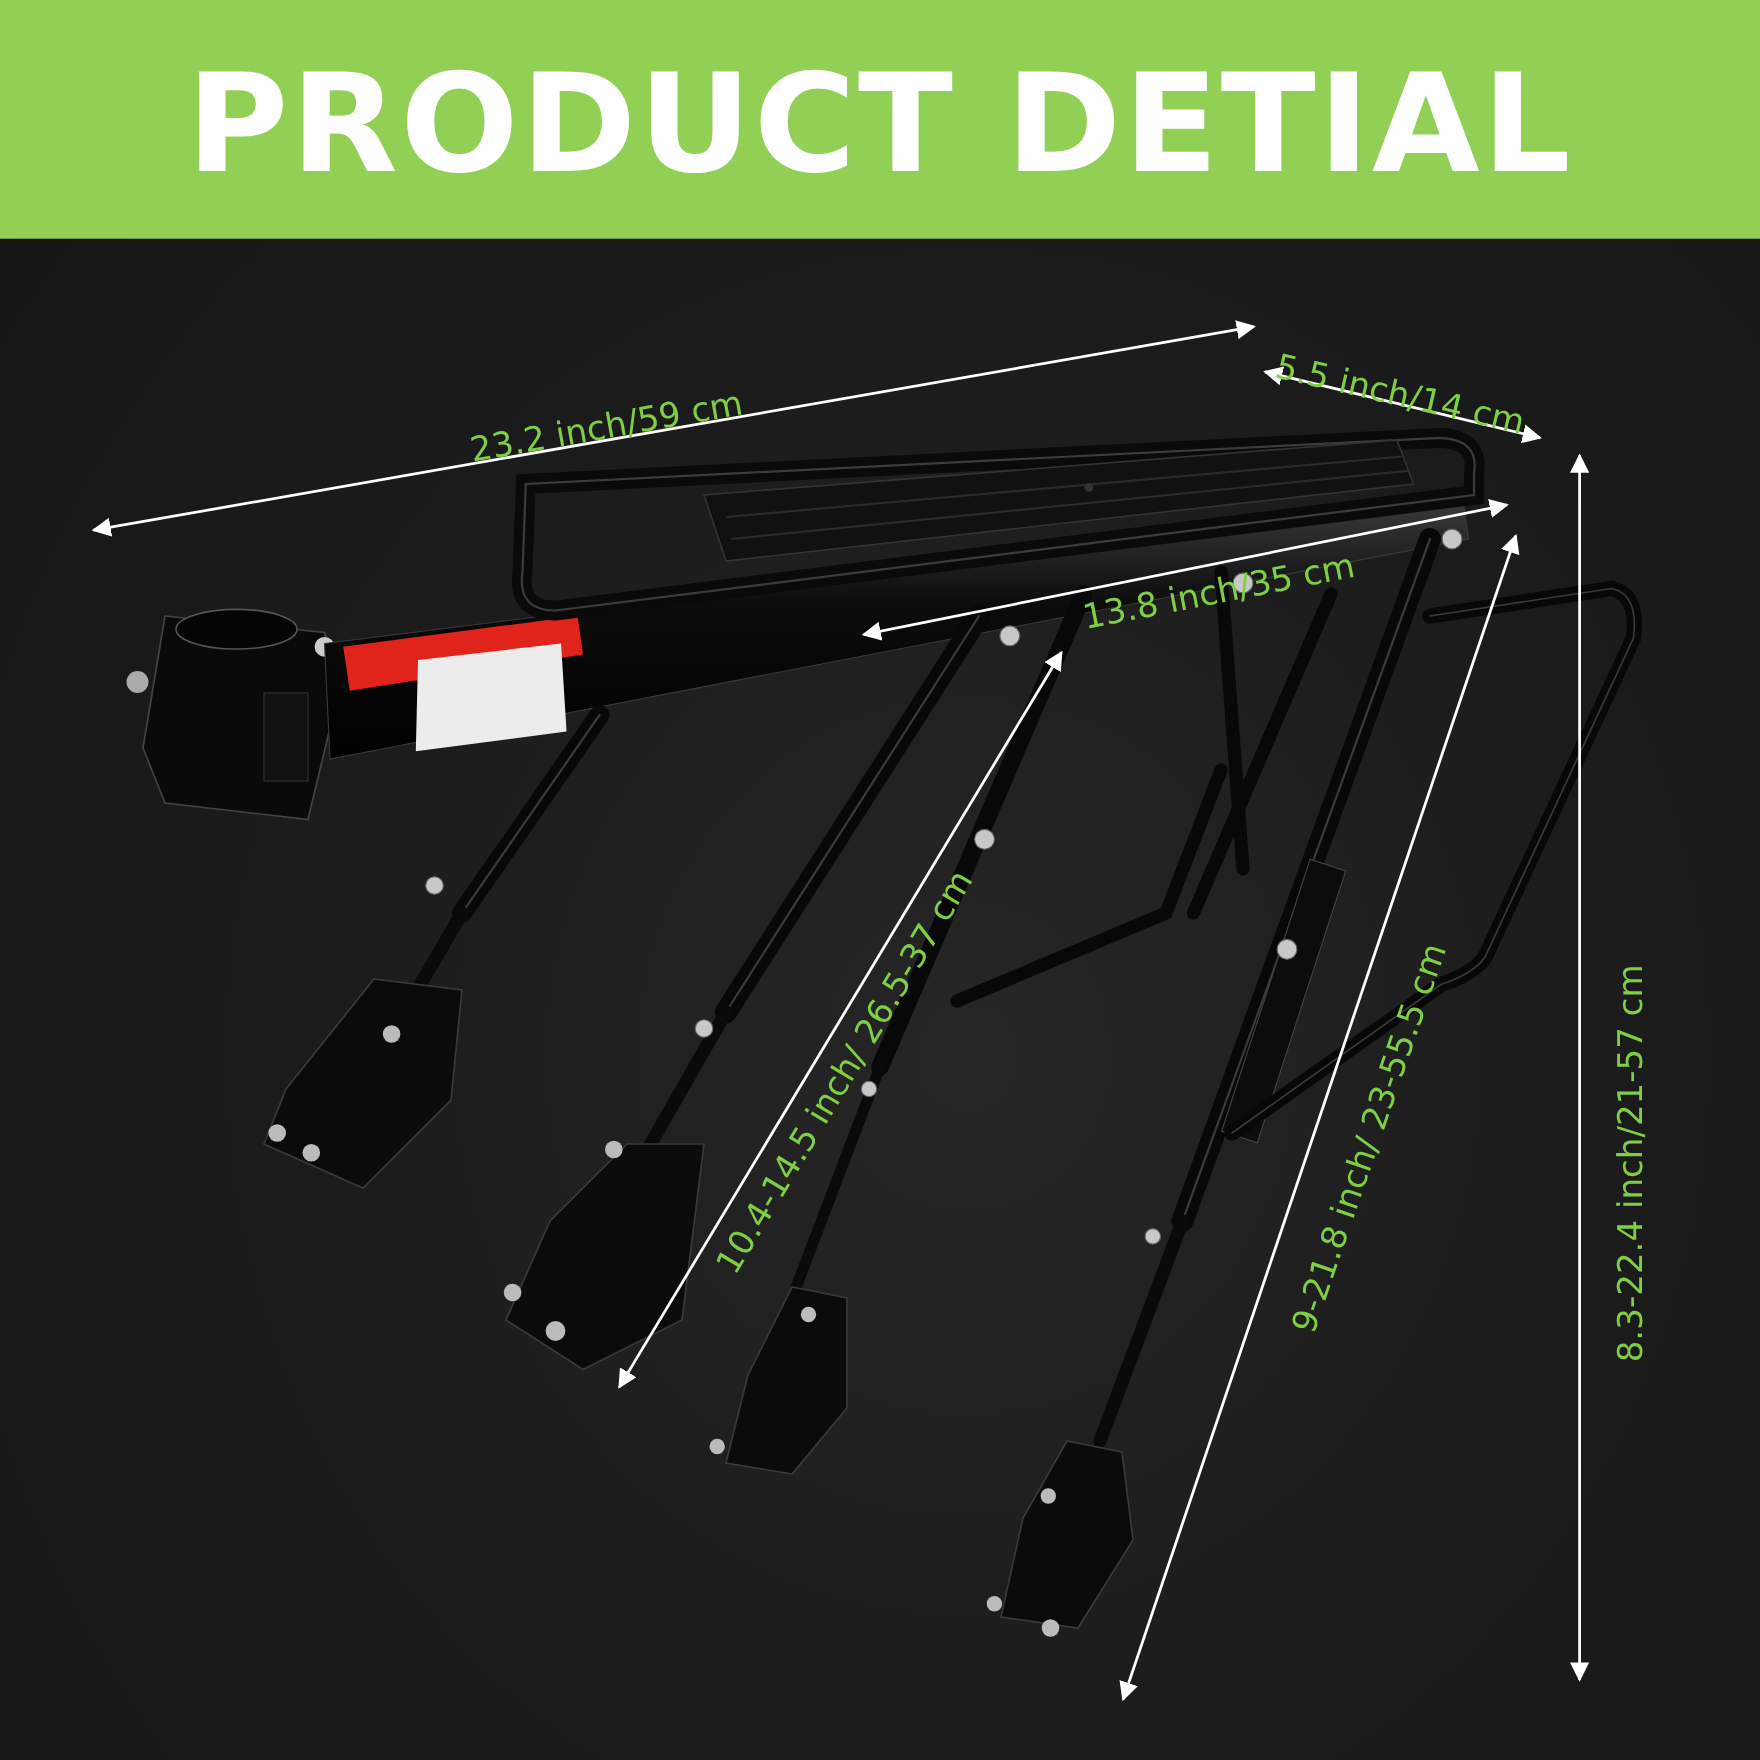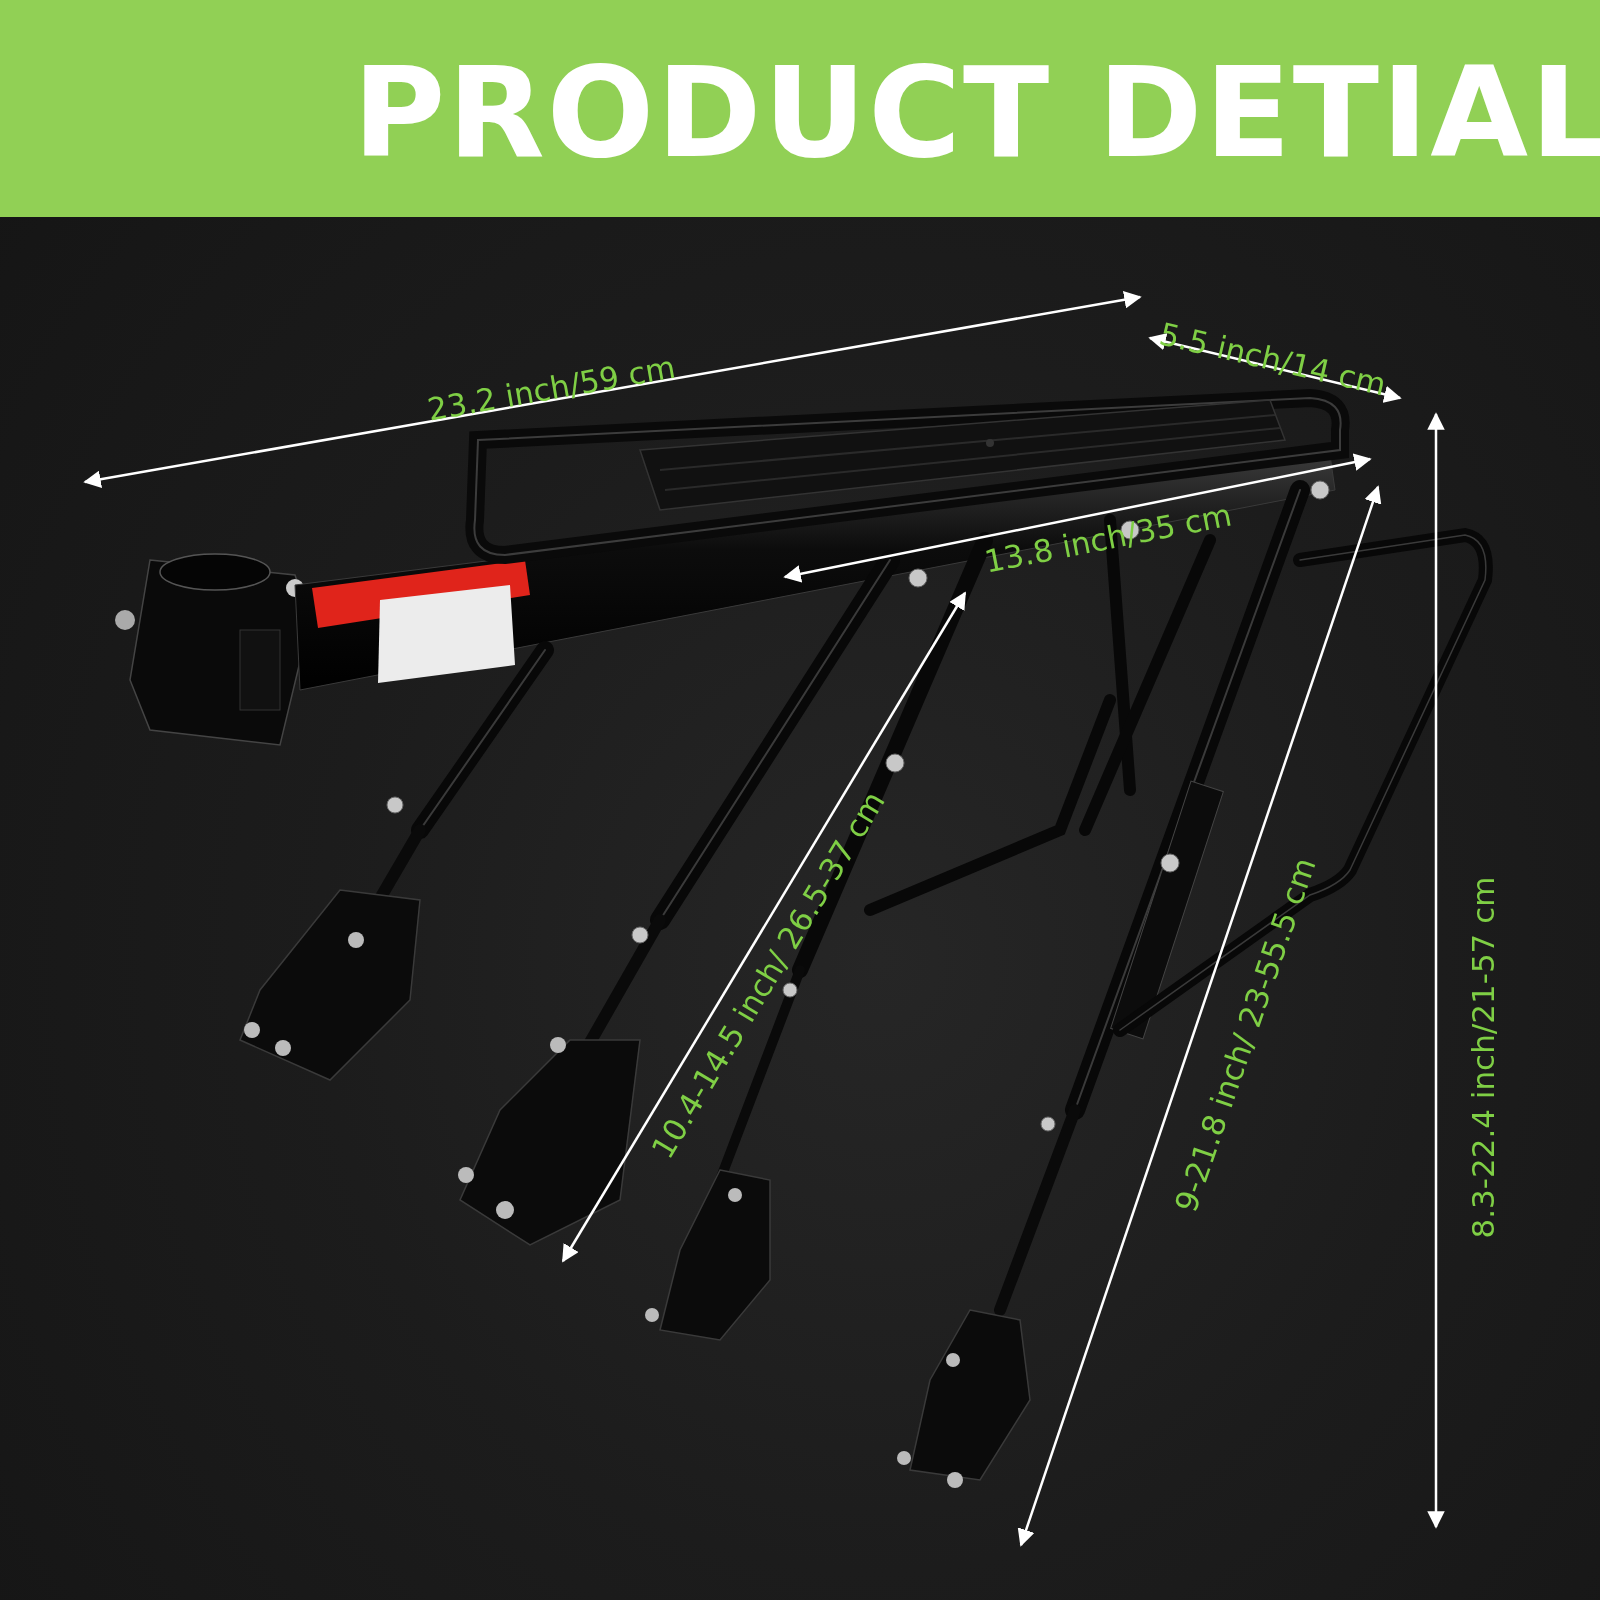--- a/index.html
+++ b/index.html
@@ -18,21 +18,21 @@
       overflow: hidden;
     }
     .banner {
       position: absolute;
       left: 0; top: 0;
       width: 1600px;
       height: 217px;
       background: #91d055;
       display: flex;
       align-items: center;
-      justify-content: flex-end;
+      justify-content: center;
     }
     .banner-title {
       font-family: "DejaVu Sans", sans-serif;
       font-weight: bold;
       font-size: 124px;
       color: #ffffff;
       letter-spacing: 2px;
       transform: scaleX(1.02);
       line-height: 1;
       margin-top: 8px;

